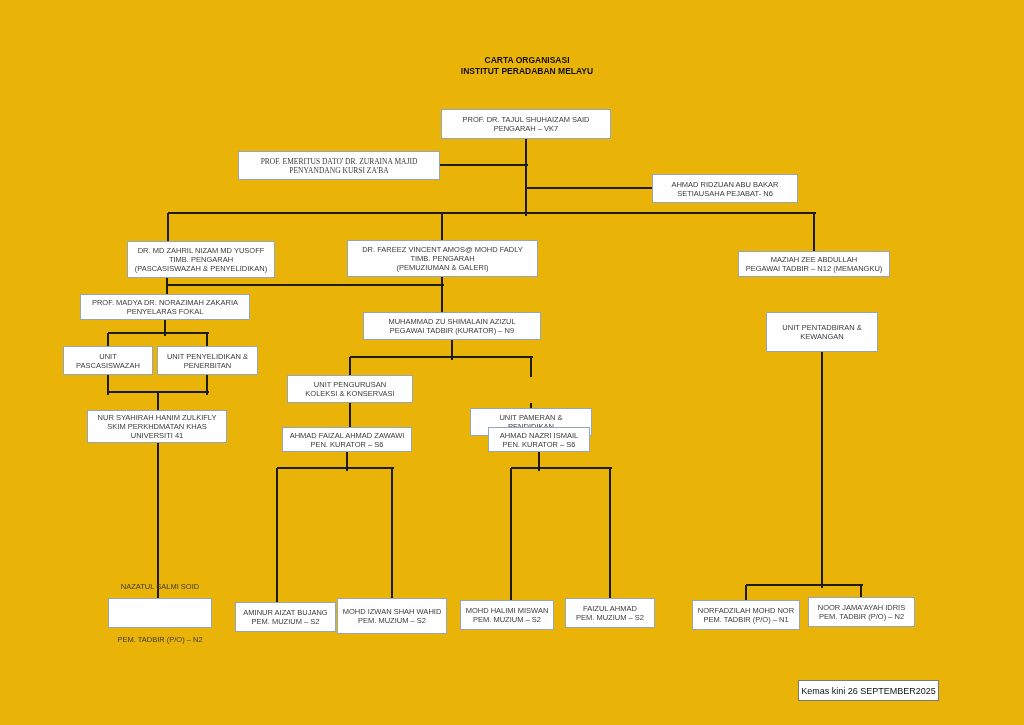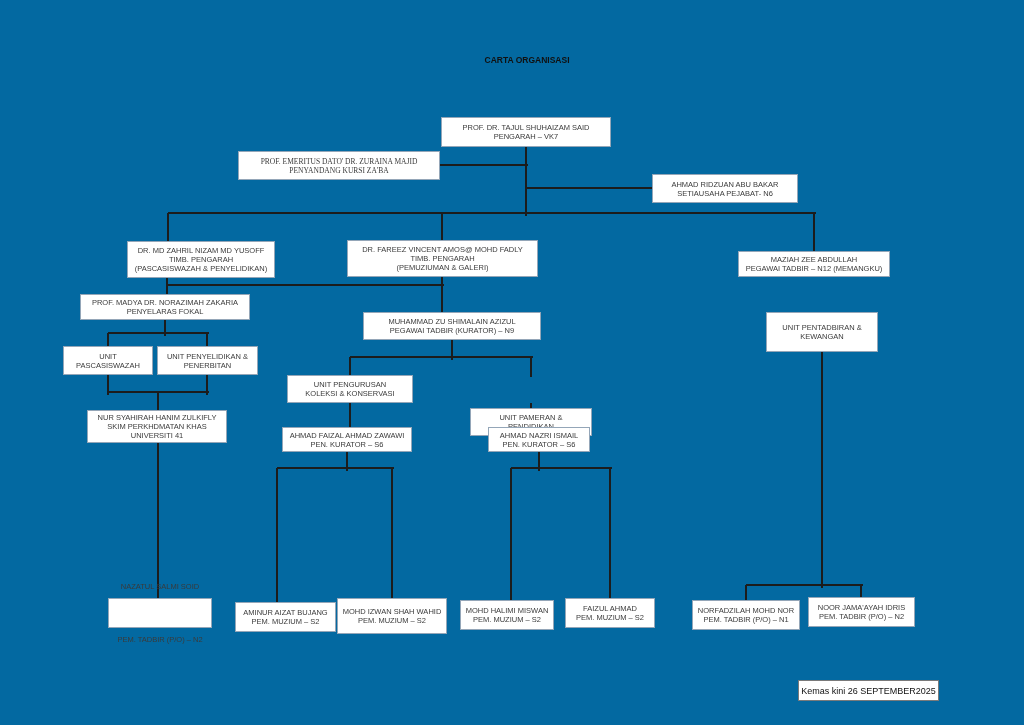--- a/index.html
+++ b/index.html
@@ -1,20 +1,20 @@
 <!DOCTYPE html>
 <html><head>
 <meta charset="utf-8">
 <style>
   html, body { margin: 0; padding: 0; background: #ffffff; }
   .canvas {
     position: relative;
     width: 1024px;
     height: 725px;
-    background: #0369a1;
+    background: #eab308;
     font-family: "Liberation Sans", sans-serif;
     overflow: hidden;
   }
   .chart-title {
     position: absolute;
     left: 377px;
     top: 55px;
     width: 300px;
     text-align: center;
     font-size: 8.5px;
@@ -57,20 +57,21 @@
     font-size: 9px;
     color: #111111;
   }
 </style>
 </head>
 <body>
 
 <div class="canvas">
   <div class="chart-title">
     <div>CARTA ORGANISASI</div>
+    <div>INSTITUT PERADABAN MELAYU</div>
   </div>
 
   <div id="connector-layer">
       <div class="connector" style="left: 525px; top: 139px; width: 2px; height: 77px;"></div>
       <div class="connector" style="left: 440px; top: 164px; width: 88px; height: 2px;"></div>
       <div class="connector" style="left: 526px; top: 187px; width: 128px; height: 2px;"></div>
       <div class="connector" style="left: 168px; top: 212px; width: 648px; height: 2px;"></div>
       <div class="connector" style="left: 167px; top: 213px; width: 2px; height: 30px;"></div>
       <div class="connector" style="left: 441px; top: 213px; width: 2px; height: 29px;"></div>
       <div class="connector" style="left: 813px; top: 213px; width: 2px; height: 40px;"></div>
@@ -99,21 +100,21 @@
       <div class="connector" style="left: 538px; top: 452px; width: 2px; height: 19px;"></div>
       <div class="connector" style="left: 511px; top: 467px; width: 101px; height: 2px;"></div>
       <div class="connector" style="left: 510px; top: 468px; width: 2px; height: 134px;"></div>
       <div class="connector" style="left: 609px; top: 468px; width: 2px; height: 132px;"></div>
       <div class="connector" style="left: 821px; top: 338px; width: 2px; height: 250px;"></div>
       <div class="connector" style="left: 746px; top: 584px; width: 117px; height: 2px;"></div>
       <div class="connector" style="left: 745px; top: 585px; width: 2px; height: 17px;"></div>
       <div class="connector" style="left: 860px; top: 585px; width: 2px; height: 14px;"></div>
     </div>
   <div id="node-layer">
-      <div class="node" style="left: 441px; top: 109px; width: 170px; height: 30px; margin-top: 8px;">
+      <div class="node" style="left: 441px; top: 109px; width: 170px; height: 30px;">
         <div class="node-line">PROF. DR. TAJUL SHUHAIZAM SAID</div>
         <div class="node-line">PENGARAH – VK7</div>
       </div>
       <div class="node" style="left: 238px; top: 151px; width: 202px; height: 29px; font-family: Liberation Serif, serif;">
         <div class="node-line">PROF. EMERITUS DATO' DR. ZURAINA MAJID</div>
         <div class="node-line">PENYANDANG KURSI ZA'BA</div>
       </div>
       <div class="node" style="left: 652px; top: 174px; width: 146px; height: 29px;">
         <div class="node-line">AHMAD RIDZUAN ABU BAKAR</div>
         <div class="node-line">SETIAUSAHA PEJABAT- N6</div>

